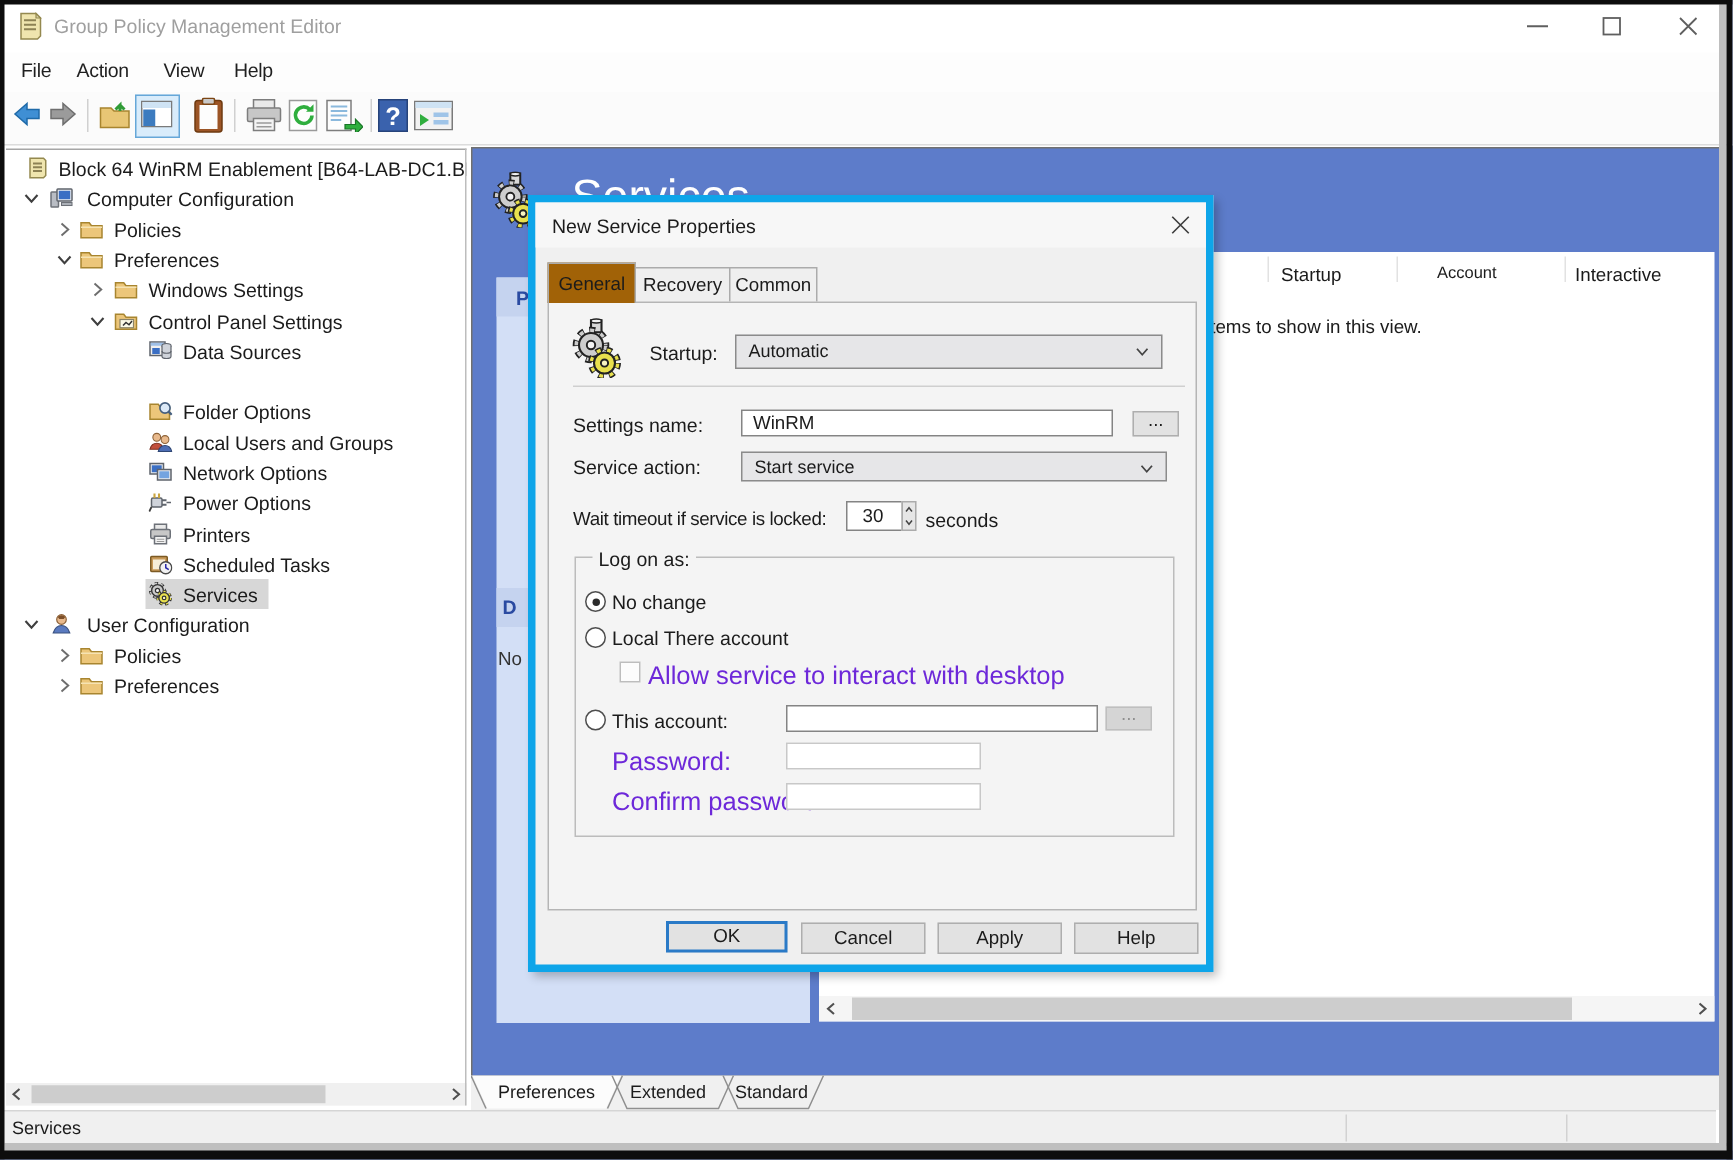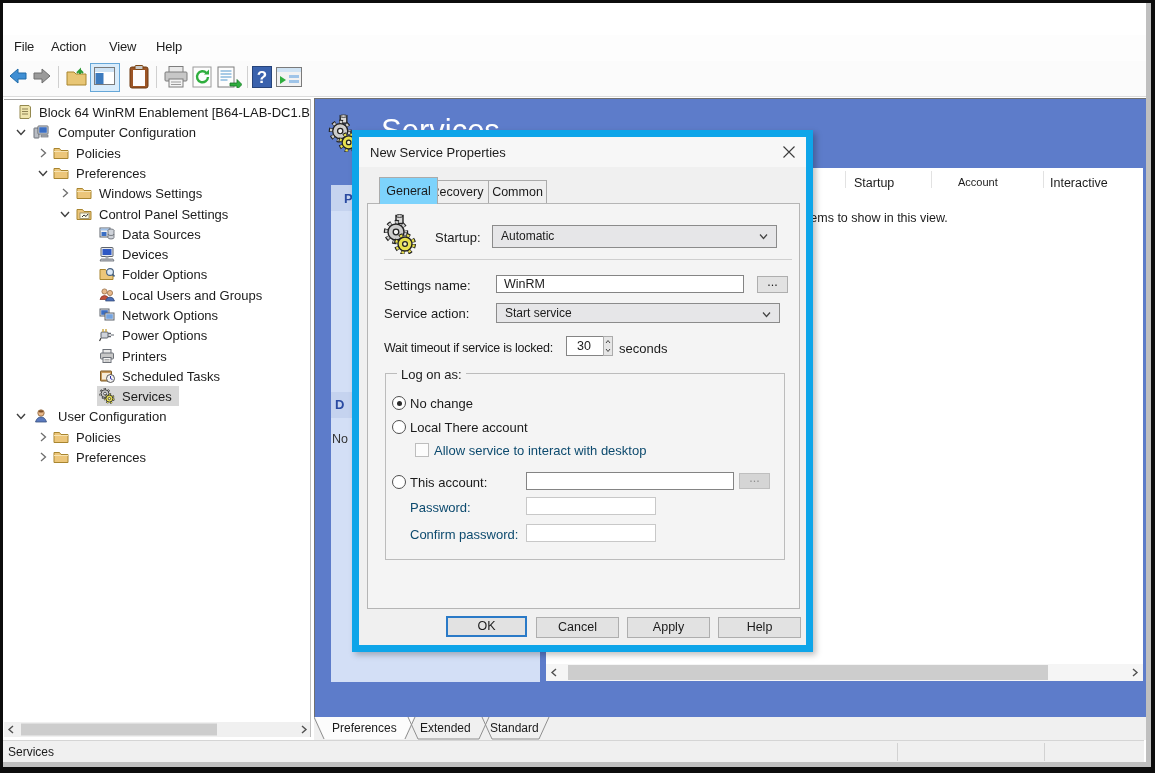--- a/index.html
+++ b/index.html
@@ -25,28 +25,28 @@
 
 .trow{position:absolute;height:20px;font-size:13px;color:#1b1b1b;white-space:nowrap}
 .trow span.lbl{position:absolute;top:3px}
 .tico{position:absolute;top:2px;width:16px;height:16px}
 .chev{position:absolute;top:4px;width:12px;height:12px}
 .sel{position:absolute;background:#d7d7d7}
 
 #tabstrip{position:absolute;left:314px;top:717px;width:833px;height:23px;background:#f0f0f0;font-size:12px;color:#1b1b1b}
 #statusbar{position:absolute;left:0px;top:740px;width:1144px;height:22px;background:#f0f0f0;border-top:1px solid #d5d5d5;font-size:12px;color:#1b1b1b}
 
-#dlg{position:absolute;left:352px;top:130px;width:447px;height:508px;background:#f0f0f0;border:7px solid #0ea5e9;box-shadow:3px 3px 6px rgba(0,0,0,0.25)}
+#dlg{position:absolute;left:352px;top:130px;width:447px;height:508px;background:#f0f0f0;border:5px solid #0ea5e9;box-shadow:3px 3px 6px rgba(0,0,0,0.25)}
 #dlg-title{position:absolute;left:0;top:0;width:100%;height:30px;background:#f7f7f7}
 #dlg-title span{position:absolute;left:11px;top:8px;font-size:13px;color:#1b1b1b}
 #dlg-x{position:absolute;right:10px;top:8px;width:14px;height:14px}
 .tab{position:absolute;font-size:12.5px;color:#1b1b1b;background:#efefef;border:1px solid #ababab;text-align:center}
 #tabpage{position:absolute;left:8px;top:66px;width:431px;height:404px;background:#f4f4f4;border:1px solid #b5b5b5}
 .lab{position:absolute;font-size:13px;color:#1b1b1b;white-space:nowrap}
-.glab{position:absolute;font-size:13px;color:#0c4a6e;white-space:nowrap}
+.glab{position:absolute;font-size:17px;color:#6d28d9;white-space:nowrap}
 .tbox{position:absolute;background:#fff;border:1px solid #848484;font-size:12.5px;color:#1b1b1b}
 .tbox-d{position:absolute;background:#fff;border:1px solid #c8c8c8}
 .combo{position:absolute;background:#e6e6e8;border:1px solid #8b8b8b;font-size:12px;color:#1b1b1b}
 .cchev{position:absolute;right:8px;top:6px;width:9px;height:9px}
 .btn{position:absolute;background:#e2e2e2;border:1px solid #aeaeae;font-size:12.5px;color:#1b1b1b;text-align:center}
 .btn-d{position:absolute;background:#d5d5d5;border:1px solid #bfbfbf;font-size:12.5px;color:#8f8f8f;text-align:center}
 .radio{position:absolute;width:12px;height:12px;border:1px solid #4e4e4e;border-radius:50%;background:#fff}
 .grp{position:absolute;border:1px solid #bcbcbc}
 svg{display:block}
 </style></head>
@@ -147,20 +147,33 @@
     <circle cx="13" cy="18" r="2.8" fill="#f4f4f4" stroke="#222" stroke-width="1.3"></circle>
     <circle cx="22" cy="30" r="8.2" fill="none" stroke="#222" stroke-width="5.6" stroke-dasharray="3.4 3.2"></circle>
     <circle cx="22" cy="30" r="8.2" fill="none" stroke="#e8e04e" stroke-width="3.4" stroke-dasharray="2.4 4.2" stroke-dashoffset="-0.5"></circle>
     <circle cx="22" cy="30" r="7" fill="#e8e04e" stroke="#222" stroke-width="1.4"></circle>
     <circle cx="22" cy="30" r="2.4" fill="#f8f4c0" stroke="#222" stroke-width="1.3"></circle>
   </symbol>
   </defs>
 </svg>
 <div id="win">
 
+  <div id="titlebar">
+    <svg class="abs" style="left:11px;top:7px" width="18" height="20" viewBox="0 0 18 20">
+      <path d="M3 2 h10 l3 3 v12 l-2 2 H3 z" fill="#efe5ae" stroke="#94894f" stroke-width="1"></path>
+      <path d="M5 6.5h8M5 9.5h8M5 12.5h8" stroke="#8d8254" stroke-width="1.3"></path>
+      <path d="M13 2 l3 3 h-3 z" fill="#d8d2a8" stroke="#94894f" stroke-width="0.8"></path>
+    </svg>
+    <span id="title-text">Group Policy Management Editor</span>
+    <svg class="abs" style="left:1012px;top:0" width="130" height="35" viewBox="0 0 130 35">
+      <path d="M6 17.5 h14" stroke="#5f5f5f" stroke-width="1.2"></path>
+      <rect x="57" y="12" width="11" height="11" fill="none" stroke="#5f5f5f" stroke-width="1.2"></rect>
+      <path d="M108 12 l11 11 M119 12 l-11 11" stroke="#5f5f5f" stroke-width="1.2"></path>
+    </svg>
+  </div>
 
   <div id="menubar">
     <span style="left:14px">File</span>
       <span style="left:51px">Action</span>
     <span style="left:109px">View</span>
       <span style="left:156px">Help</span>
   </div>
 
   <div id="toolbar">
     <svg class="abs" style="left:9px;top:6px" width="42" height="18" viewBox="0 0 42 18">
@@ -264,26 +277,20 @@
         <svg class="tico" style="left:72px">
           <use href="#i-folder"></use>
         </svg>
         <span class="lbl" style="left:95px">Windows Settings</span>
       </div>
     <div class="trow" style="left:0;top:124px;width:307px">
         <svg class="tico" style="left:95px">
           <use href="#i-dsrc"></use>
         </svg>
         <span class="lbl" style="left:118px">Data Sources</span>
-      </div>
-    <div class="trow" style="left:0;top:144px;width:307px">
-        <svg class="tico" style="left:95px">
-          <use href="#i-devices"></use>
-        </svg>
-        <span class="lbl" style="left:118px">Devices</span>
       </div>
     <div class="trow" style="left:0;top:164px;width:273px">
         <svg class="tico" style="left:95px">
           <use href="#i-fopt"></use>
         </svg>
         <span class="lbl" style="left:118px">Folder Options</span>
       </div>
     <div class="trow" style="left:0;top:185px;width:307px">
         <svg class="tico" style="left:95px">
           <use href="#i-lug"></use>
@@ -408,21 +415,21 @@
     <div class="abs" style="left:1044px;top:2px;width:1px;height:18px;background:#d2d2d2"></div>
   </div>
 
   <div id="dlg">
     <div id="dlg-title">
         <span>New Service Properties</span>
       <svg id="dlg-x" viewBox="0 0 14 14">
           <path d="M1.5 1.5 l11 11 M12.5 1.5 L1.5 12.5" stroke="#3c3c3c" stroke-width="1.1"></path>
         </svg>
     </div>
-    <div class="tab" style="left:20px;top:40px;width:57px;height:26px;background:#7dd3fc;border-bottom:none;z-index:3;line-height:26px">General</div>
+    <div class="tab" style="left:8px;top:40px;width:57px;height:26px;background:#a16207;border-bottom:none;z-index:3;line-height:26px">General</div>
     <div class="tab" style="left:66px;top:43px;width:62px;height:23px;line-height:22px">Recovery</div>
     <div class="tab" style="left:129px;top:43px;width:57px;height:23px;line-height:22px">Common</div>
     <div id="tabpage"></div>
 
     <svg class="abs" style="left:23px;top:77px" width="36" height="40" viewBox="0 0 34 40">
         <use href="#i-gears32"></use>
       </svg>
     <span class="lab" style="left:76px;top:93px">Startup:</span>
     <div class="combo" style="left:133px;top:88px;width:283px;height:21px">
         <span style="position:absolute;left:8px;top:3px">Automatic</span>

